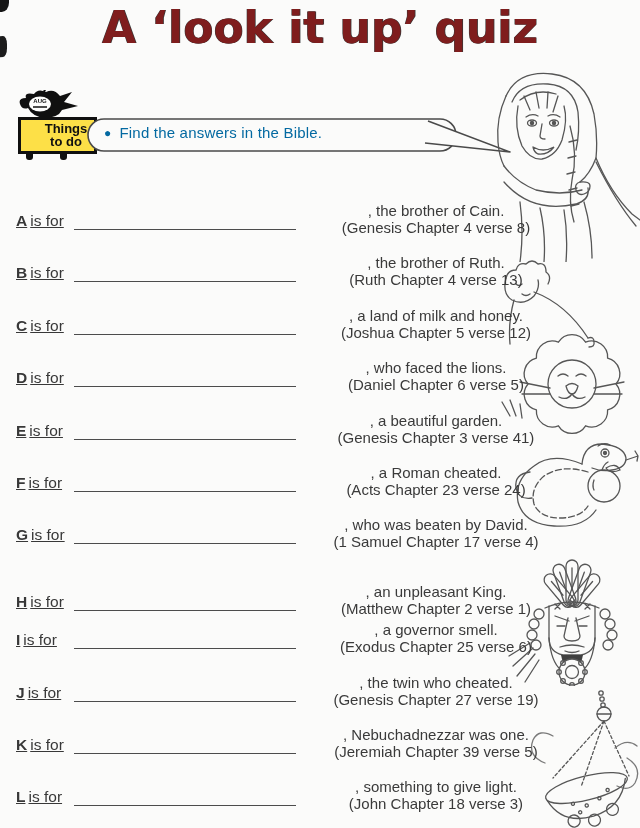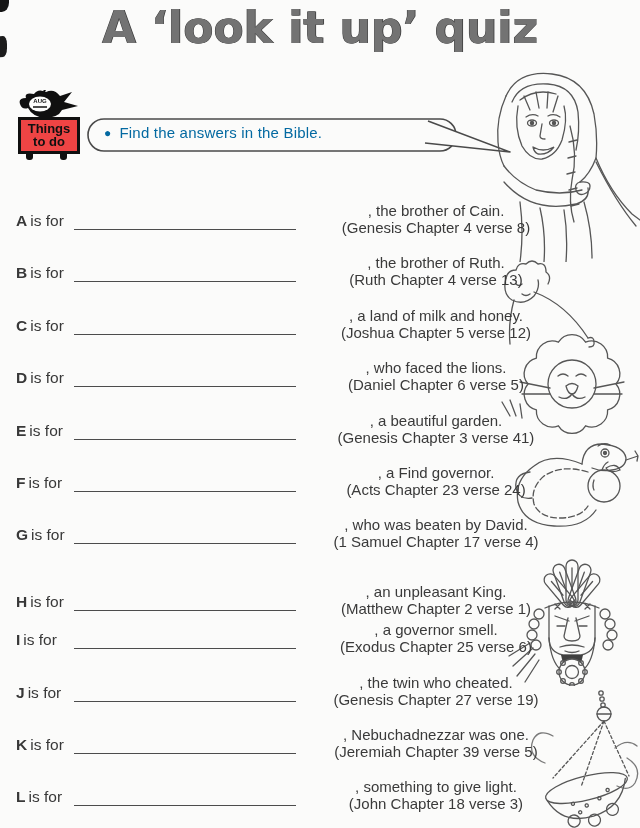--- a/index.html
+++ b/index.html
@@ -7,39 +7,39 @@
     position:relative;width:640px;height:828px;background:#fbfbfa;overflow:hidden;
     font-family:"Liberation Sans", sans-serif;color:#3a3a3a;
   }
   
   .mark1{position:absolute;left:0;top:0;width:9px;height:12px;background:#161616;border-radius:0 0 80% 0;}
   .mark2{position:absolute;left:0;top:36px;width:7px;height:21px;background:#1c1c1c;border-radius:0 60% 55% 0/0 40% 40% 0;transform:skewY(-6deg);}
   
   .title{
     position:absolute;left:0;top:2px;width:640px;text-align:center;
     font-family:"DejaVu Sans","Liberation Sans",sans-serif;font-weight:bold;
-    font-size:44px;letter-spacing:0px;color:#737373;
+    font-size:44px;letter-spacing:0px;color:#7f1d1d;
     text-shadow:0.7px 0 0 #383838,-0.5px 0 0 #383838;
   }
   
   .badge{position:absolute;left:14px;top:90px;width:76px;height:78px;}
   .badge .box{
-    position:absolute;left:4px;top:27px;width:56px;background:#ef4444;border:3px solid #101010;
-    text-align:center;font-weight:bold;font-size:13px;line-height:13px;color:#101010;padding:2px 0 3px 0;
+    position:absolute;left:4px;top:27px;width:56px;background:#fde047;border:3px solid #101010;
+    text-align:center;font-weight:bold;font-size:13px;line-height:13px;color:#101010;padding:2px 0 3px 17px;
   }
   .badge .foot{position:absolute;width:7px;height:8px;background:#101010;border-radius:0 0 3px 3px;top:62px;}
   .badge .foot.f1{left:12px;} .badge .foot.f2{left:46px;}
   .badge svg{position:absolute;left:0;top:0;}
   
   .bubble-svg{position:absolute;left:80px;top:112px;}
   .bubble-text{position:absolute;left:104px;top:124px;font-size:15px;color:#0369a1;letter-spacing:0.2px;}
   .bubble-text .bullet{margin-right:8px;font-size:12px;vertical-align:1px;}
   
   .row{position:absolute;left:0;width:570px;height:52px;}
-  .row .lbl{position:absolute;left:16px;top:9px;font-size:15.5px;color:#383838;}
+  .row .lbl{position:absolute;left:16px;top:9px;font-size:15.5px;color:#383838;text-decoration:underline;}
   .row .lbl b{font-weight:bold;margin-right:3px;}
   .row .blank{position:absolute;left:74px;top:8px;width:222px;height:18px;border-bottom:1.8px solid #4c4c4c;}
   .row .clue{position:absolute;left:306px;top:0;width:260px;font-size:15px;line-height:16.8px;color:#3a3a3a;text-align:center;}
   .row .clue span{display:block;}
   
   .illus{position:absolute;}
   .illus path,.illus circle,.illus ellipse,.illus line,.illus rect{vector-effect:non-scaling-stroke;}
 </style>
 </head>
 <body>
@@ -242,21 +242,21 @@
     <span class="blank"></span>
     <span class="clue">
         <span>, a beautiful garden.</span>
         <span>(Genesis Chapter 3 verse 41)</span>
       </span>
   </div>
   <div class="row" style="top:465px">
     <span class="lbl"><b>F</b><span>is for</span></span>
     <span class="blank"></span>
     <span class="clue">
-        <span>, a Find governor.</span>
+        <span>, a Roman cheated.</span>
         <span>(Acts Chapter 23 verse 24)</span>
       </span>
   </div>
   <div class="row" style="top:517px">
     <span class="lbl"><b>G</b><span>is for</span></span>
     <span class="blank"></span>
     <span class="clue">
         <span>, who was beaten by David.</span>
         <span>(1 Samuel Chapter 17 verse 4)</span>
       </span>

